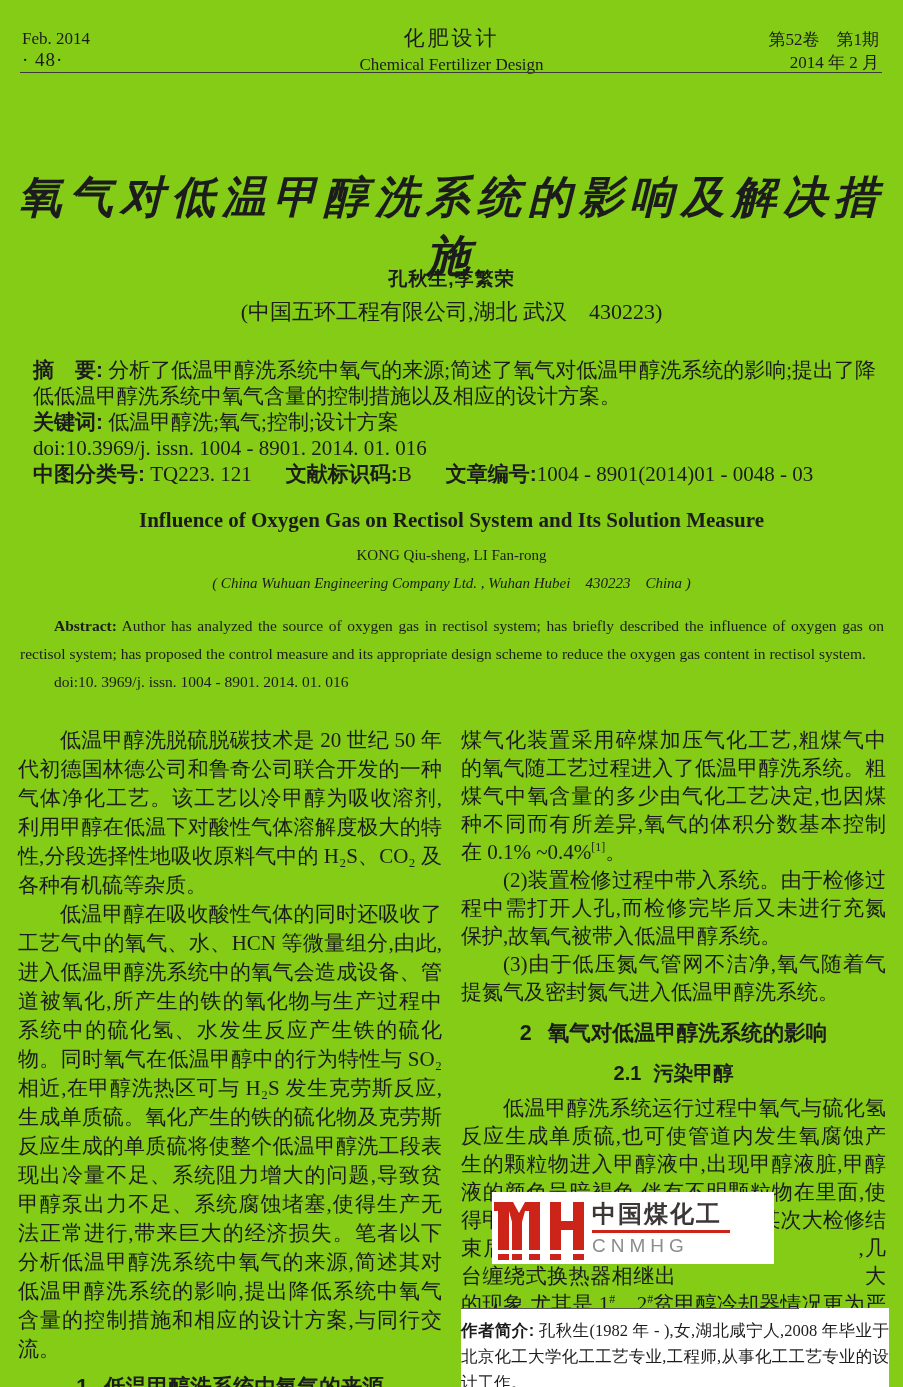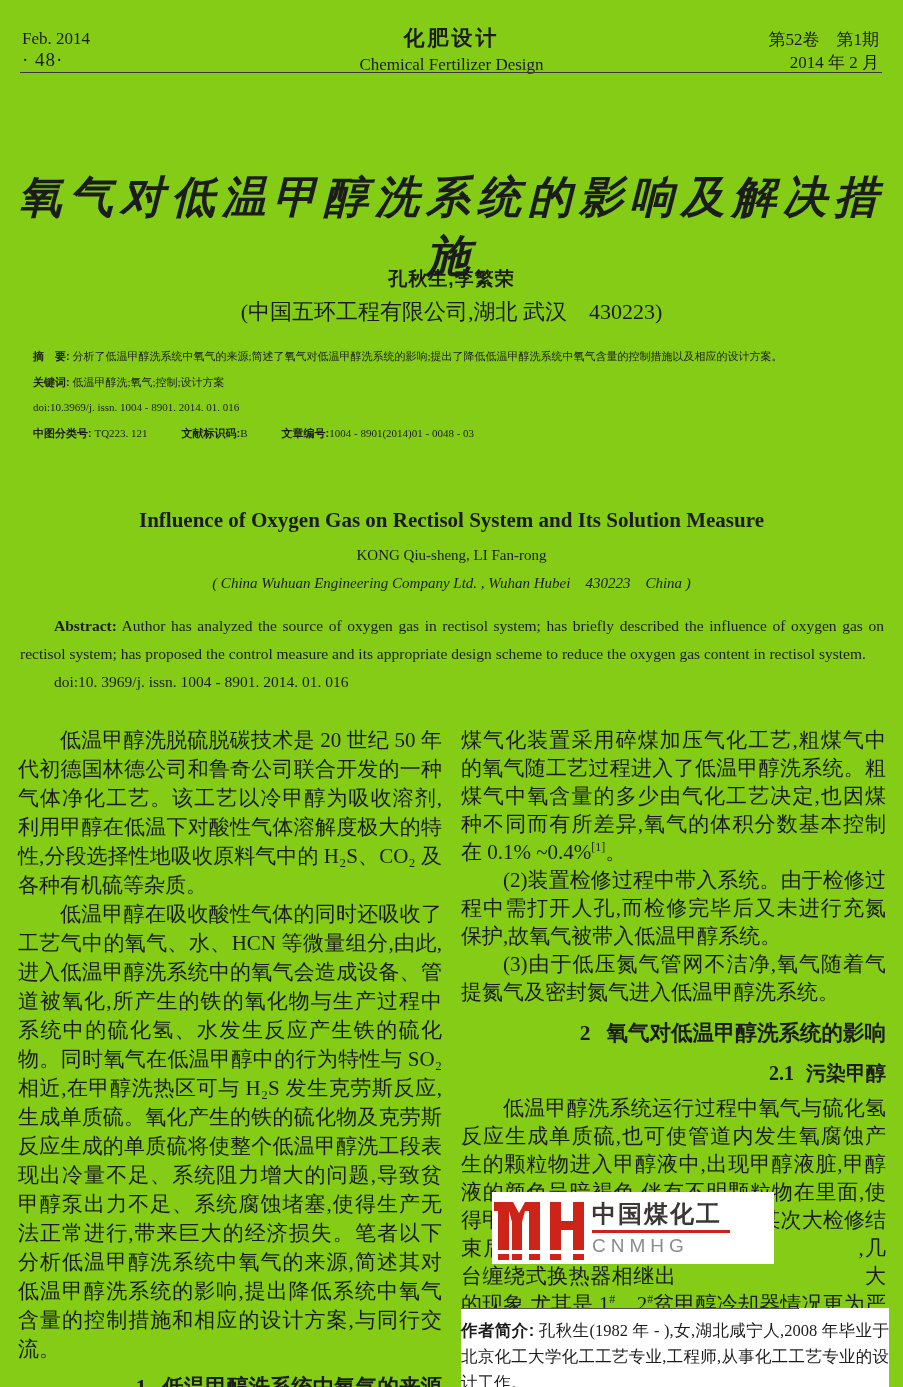--- a/index.html
+++ b/index.html
@@ -7,56 +7,56 @@
     position:relative;width:903px;height:1387px;background:#84cc16;
     font-family:"Liberation Serif",serif;color:#1c1c1c;overflow:hidden;
     margin:0 auto;
   }
   .abs{position:absolute;}
 
   
   .hdr-left{left:22px;top:28px;font-size:17px;line-height:21px;}
   .hdr-page{font-size:19px;letter-spacing:1px;}
   .hdr-center{left:0;top:24px;width:903px;text-align:center;}
-  .hdr-journal-cn{font-family:"Liberation Sans",sans-serif;font-weight:bold;font-size:21px;letter-spacing:3px;}
+  .hdr-journal-cn{font-family:"Liberation Sans",sans-serif;font-weight:normal;font-size:21px;letter-spacing:3px;}
   .hdr-journal-en{font-size:17px;margin-top:3px;}
   .hdr-right{right:24px;top:28px;text-align:right;font-size:17px;line-height:23px;}
   .hdr-rule{left:20px;top:72px;width:862px;height:0;border-top:1.5px solid #3a3a3a;}
 
   
   .title-cn{left:0;top:168px;width:903px;text-align:center;
     font-weight:bold;font-style:italic;font-size:44px;letter-spacing:7px;}
   .authors-cn{left:0;top:266px;width:903px;text-align:center;
     font-family:"Liberation Sans",sans-serif;font-weight:bold;font-size:19px;letter-spacing:1px;}
   .affil-cn{left:0;top:297px;width:903px;text-align:center;font-size:22px;}
 
   
-  .abstract-cn{left:33px;top:344px;width:843px;font-size:11px;line-height:25.5px;text-align:justify;}
+  .abstract-cn{left:33px;top:357px;width:843px;font-size:21px;line-height:25.5px;text-align:justify;}
   .abstract-cn .lbl{font-family:"Liberation Sans",sans-serif;font-weight:bold;}
   .abstract-cn .row{margin:0;}
   .kw-row{margin-top:1px;}
   .meta-gap{display:inline-block;width:34px;}
 
   
   .title-en{left:0;top:508px;width:903px;text-align:center;font-weight:bold;font-size:21px;}
   .authors-en{left:0;top:547px;width:903px;text-align:center;font-size:15px;}
   .affil-en{left:0;top:574px;width:903px;text-align:center;font-size:15px;font-style:italic;}
   .abstract-en{left:20px;top:612px;width:864px;font-size:15.5px;line-height:28px;text-align:justify;}
   .abstract-en .lbl{font-weight:bold;}
   .abstract-en .indent{text-indent:34px;}
   .abstract-en p{margin:0;}
 
   
   .col{font-size:21px;text-align:justify;}
   .col p{margin:0;text-indent:2em;}
   .col p.noindent{text-indent:0;}
   .col-left{left:18px;top:726px;width:424px;line-height:29px;}
   .col-right{left:461px;top:726px;width:425px;line-height:28px;}
-  .sec-h{font-family:Liberation Serif, serif;font-weight:bold;font-size:21.5px;
-    text-indent:0;text-align:right;}
+  .sec-h{font-family:Liberation Sans, sans-serif;font-weight:bold;font-size:21.5px;
+    text-indent:0;text-align:center;}
   .sec-h .num{margin-right:16px;}
   .h-l1{margin-top:9px;margin-bottom:11px;}
   .h-r1{margin-top:13px;margin-bottom:12px;}
   .h-r2{font-size:20px;margin-top:2px;margin-bottom:7px;}
   .h-r2 .num{margin-right:12px;}
   sup{font-size:12px;line-height:0;}
 
   .wm-gap1{display:inline-block;width:176px;height:1px;}
   .wm-gap2{display:inline-block;width:188px;height:1px;}
 

